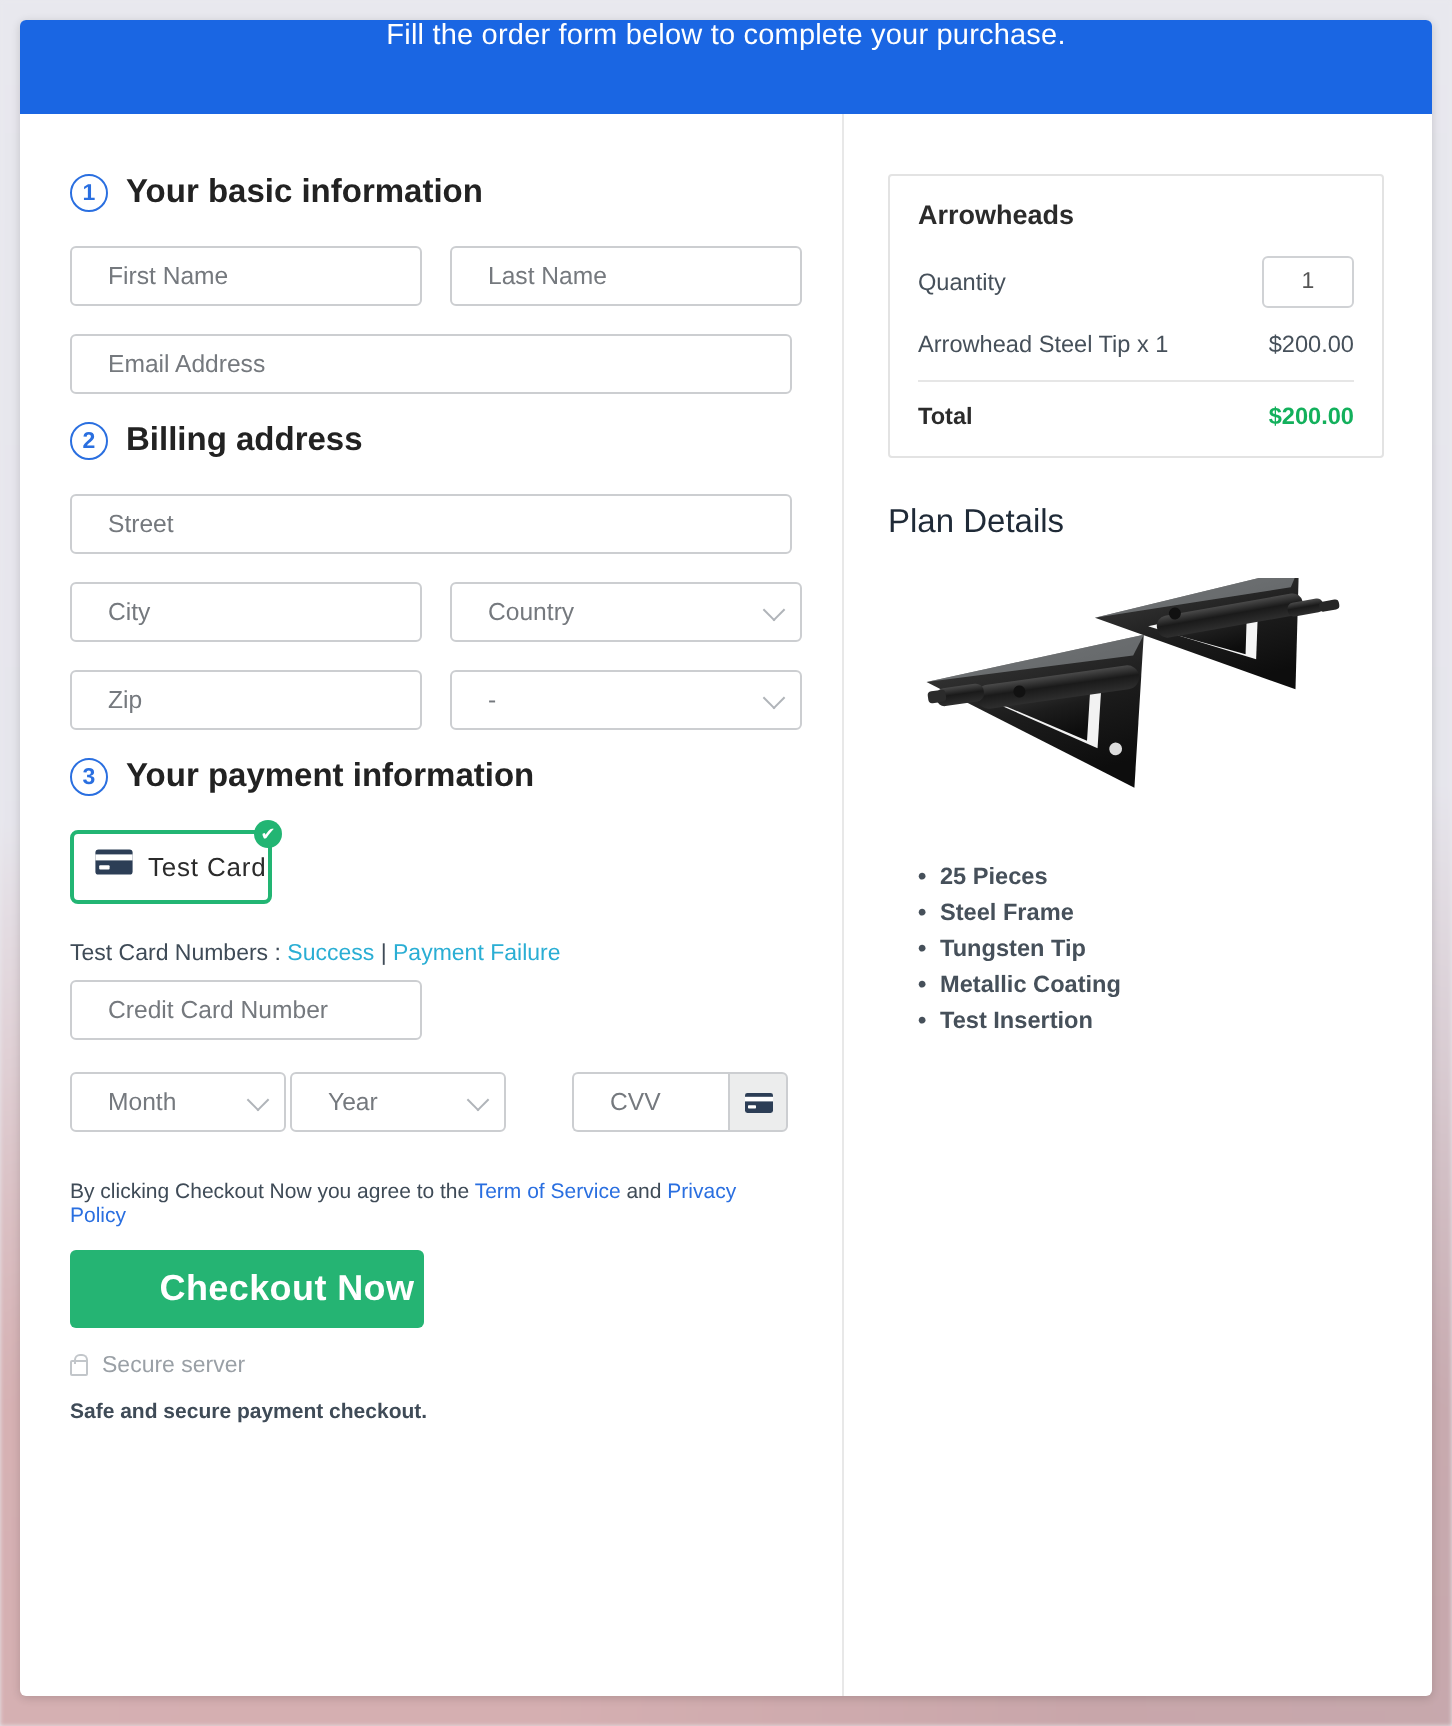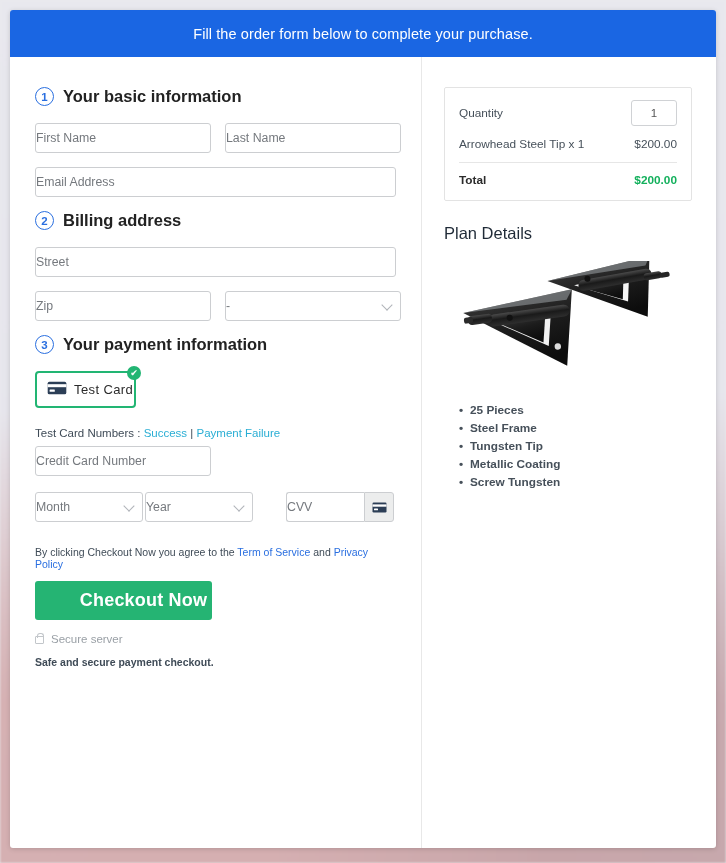--- a/index.html
+++ b/index.html
@@ -41,21 +41,20 @@
     overflow: hidden;
     display: flex;
     flex-direction: column;
   }
 
   .banner {
     background: #1a66e3;
     color: #ffffff;
     height: 47px;
     display: flex;
-    align-items: center;
     justify-content: center;
     font-size: 14.5px;
     letter-spacing: .1px;
     flex: 0 0 auto;
   }
 
   .body-cols {
     flex: 1 1 auto;
     display: flex;
     min-height: 0;
@@ -98,21 +97,21 @@
   
   .row { display: flex; gap: 14px; margin-bottom: 14px; }
   .fld {
     height: 30px;
     border: 1px solid #ccced1;
     border-radius: 3px;
     background: #fff;
     font-family: "Liberation Sans", sans-serif;
     font-size: 12.3px;
     color: #6b7177;
-    padding: 0 0;
+    padding: 0 18px;
     width: 100%;
     outline: none;
   }
   .fld::placeholder { color: #75797e; opacity: 1; }
   .half { width: 176px; flex: 0 0 176px; }
   .full { width: 100%; }
 
   .sel-wrap { position: relative; width: 176px; flex: 0 0 176px; }
   .sel-wrap .fld { padding-right: 26px; }
   .chev {
@@ -340,20 +339,27 @@
       </div>
 
       
       <div class="step-head sec2">
         <span class="step-num">2</span>
         <span class="step-title">Billing address</span>
       </div>
 
       <div class="row">
         <input class="fld full" placeholder="Street" style="">
+      </div>
+      <div class="row">
+        <input class="fld half" placeholder="City" style="">
+        <div class="sel-wrap">
+          <input class="fld" readonly="" placeholder="Country" style="">
+          <span class="chev"></span>
+        </div>
       </div>
       <div class="row">
         <input class="fld half" placeholder="Zip" style="">
         <div class="sel-wrap">
           <input class="fld" readonly="" placeholder="-" style="">
           <span class="chev"></span>
         </div>
       </div>
 
       
@@ -414,20 +420,21 @@
         <span>Secure server</span>
       </div>
 
       <div class="safe-note">Safe and secure payment checkout.</div>
     </div>
 
     <div class="right-col">
 
       <div class="purchase-panel">
         <div class="pp-body">
+          <div class="pp-product">Arrowheads</div>
 
           <div class="pp-line">
             <span class="pp-key">Quantity</span>
             <input class="qty-input" value="1" style="">
           </div>
 
           <div class="pp-line">
             <span class="pp-key">Arrowhead Steel Tip x 1</span>
             <span class="pp-val">$200.00</span>
           </div>
@@ -482,18 +489,18 @@
             <circle cx="46" cy="26" r="3" fill="#111"></circle>
           </g>
         </svg>
       </div>
 
       <ul class="features">
         <li>25 Pieces</li>
         <li>Steel Frame</li>
         <li>Tungsten Tip</li>
         <li>Metallic Coating</li>
-        <li>Screw Tungsten</li>
+        <li>Test Insertion</li>
       </ul>
 
     </div>
   </div>
 </div>
 
 </body></html>

